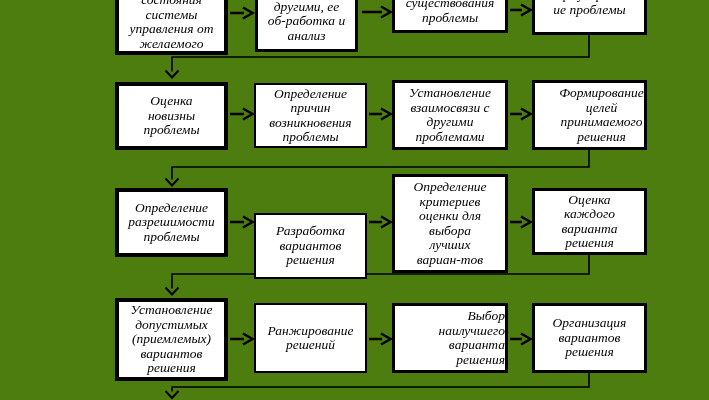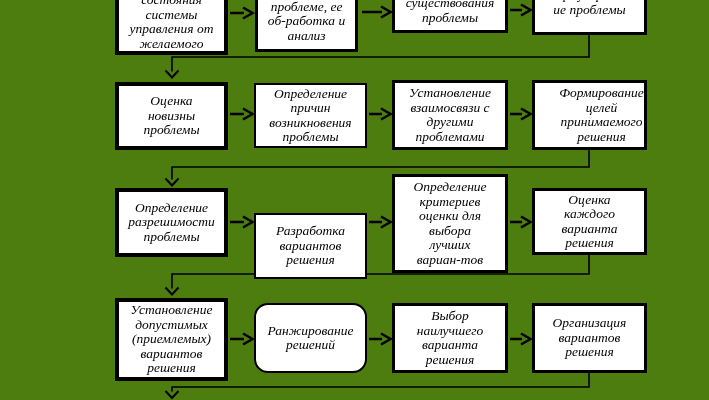--- a/index.html
+++ b/index.html
@@ -93,21 +93,21 @@
     </g>
   </svg>
 
   <div class="box cut" style="left:115px;top:-40px;width:113px;height:95px;border-width:4px;">
     <div class="t">состояния
 системы
 управления от
 желаемого</div>
   </div>
   <div class="box cut" style="left:255px;top:-40px;width:103px;height:92px;border-width:3px;padding-bottom:6px;">
-    <div class="t">проблеме, ее
+    <div class="t">другими, ее
 об-работка и
 анализ</div>
   </div>
   <div class="box cut" style="left:392px;top:-40px;width:116px;height:73px;border-width:3px;padding-bottom:5px;">
     <div class="t">существования
 проблемы</div>
   </div>
   <div class="box cut" style="left:532px;top:-40px;width:115px;height:75px;border-width:3px;padding-bottom:15px;">
     <div class="t">Формулирован-
 ие проблемы</div>
@@ -162,25 +162,25 @@
 решения</div>
   </div>
 
   <div class="box" style="left:115px;top:298px;width:113px;height:83px;border-width:4px;">
     <div class="t">Установление
 допустимых
 (приемлемых)
 вариантов
 решения</div>
   </div>
-  <div class="box" style="left:254px;top:303px;width:113px;height:70px;border-width:2.5px;border-radius:14px;">
+  <div class="box" style="left:254px;top:303px;width:113px;height:70px;border-width:2.5px;">
     <div class="t">Ранжирование
 решений</div>
   </div>
-  <div class="box" style="left:392px;top:303px;width:116px;height:70px;border-width:3px;">
+  <div class="box" style="left:392px;top:303px;width:116px;height:70px;border-width:3px;text-align:right;">
     <div class="t">Выбор
 наилучшего
 варианта
 решения</div>
   </div>
   <div class="box" style="left:532px;top:303px;width:115px;height:70px;border-width:3px;">
     <div class="t">Организация
 вариантов
 решения</div>
   </div>

